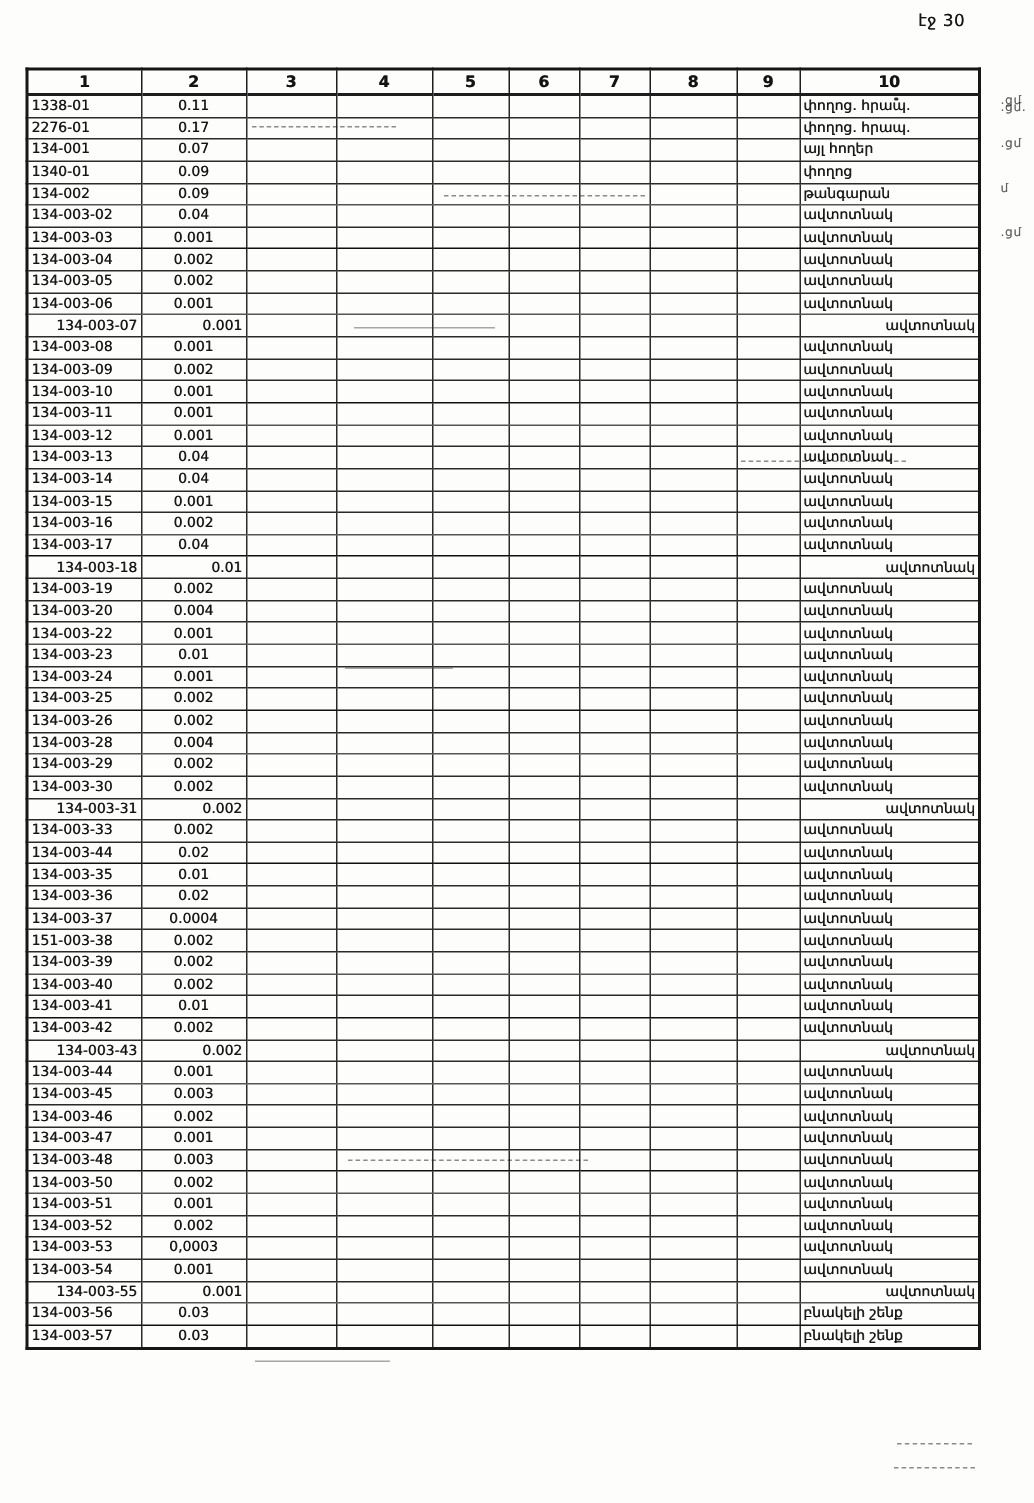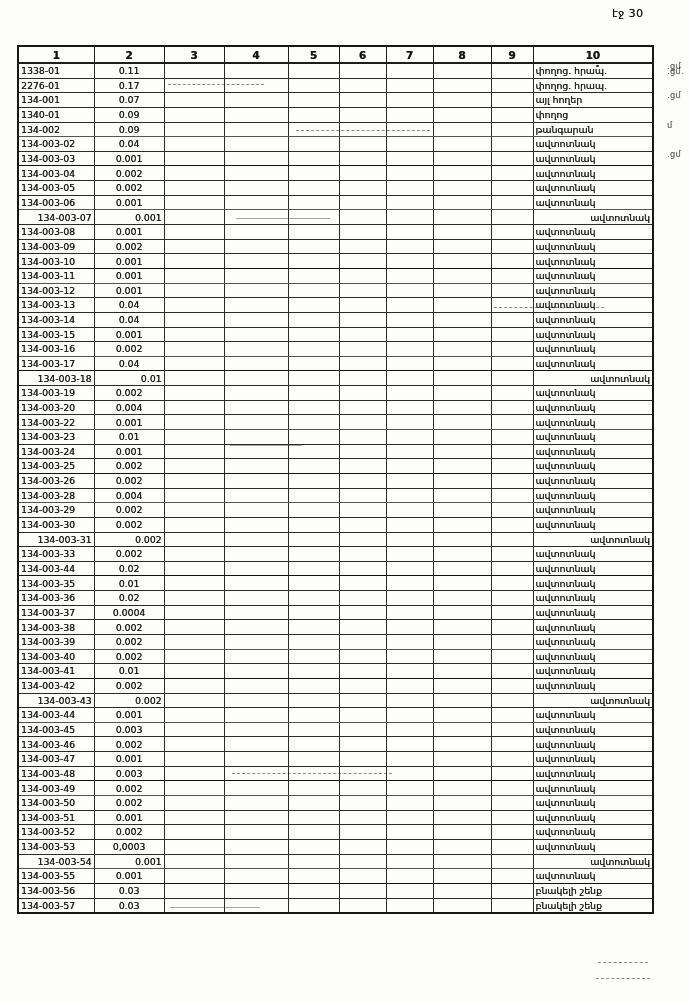--- a/index.html
+++ b/index.html
@@ -537,21 +537,21 @@
           <td class="c3"></td>
           <td class="c4"></td>
           <td class="c5"></td>
           <td class="c6"></td>
           <td class="c7"></td>
           <td class="c8"></td>
           <td class="c9"></td>
           <td class="c10">ավտոտնակ</td>
         </tr>
         <tr>
-          <td class="c1">134-003-38</td>
+          <td class="c1">151-003-38</td>
           <td class="c2">0.002</td>
           <td class="c3"></td>
           <td class="c4"></td>
           <td class="c5"></td>
           <td class="c6"></td>
           <td class="c7"></td>
           <td class="c8"></td>
           <td class="c9"></td>
           <td class="c10">ավտոտնակ</td>
         </tr>
@@ -659,32 +659,20 @@
           <td class="c5"></td>
           <td class="c6"></td>
           <td class="c7"></td>
           <td class="c8"></td>
           <td class="c9"></td>
           <td class="c10">ավտոտնակ</td>
         </tr>
         <tr>
           <td class="c1">134-003-48</td>
           <td class="c2">0.003</td>
-          <td class="c3"></td>
-          <td class="c4"></td>
-          <td class="c5"></td>
-          <td class="c6"></td>
-          <td class="c7"></td>
-          <td class="c8"></td>
-          <td class="c9"></td>
-          <td class="c10">ավտոտնակ</td>
-        </tr>
-        <tr>
-          <td class="c1">134-003-49</td>
-          <td class="c2">0.002</td>
           <td class="c3"></td>
           <td class="c4"></td>
           <td class="c5"></td>
           <td class="c6"></td>
           <td class="c7"></td>
           <td class="c8"></td>
           <td class="c9"></td>
           <td class="c10">ավտոտնակ</td>
         </tr>
         <tr>

